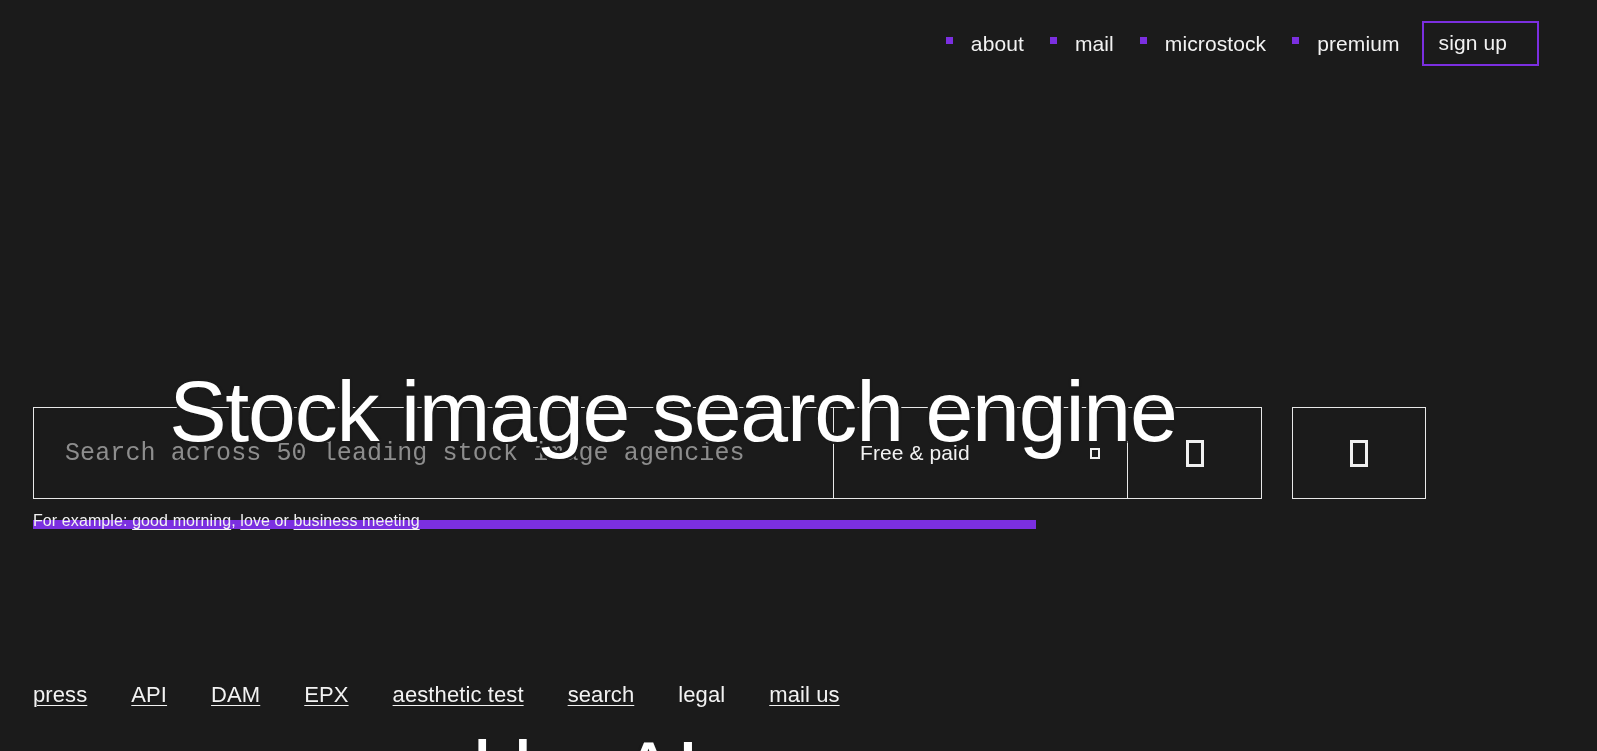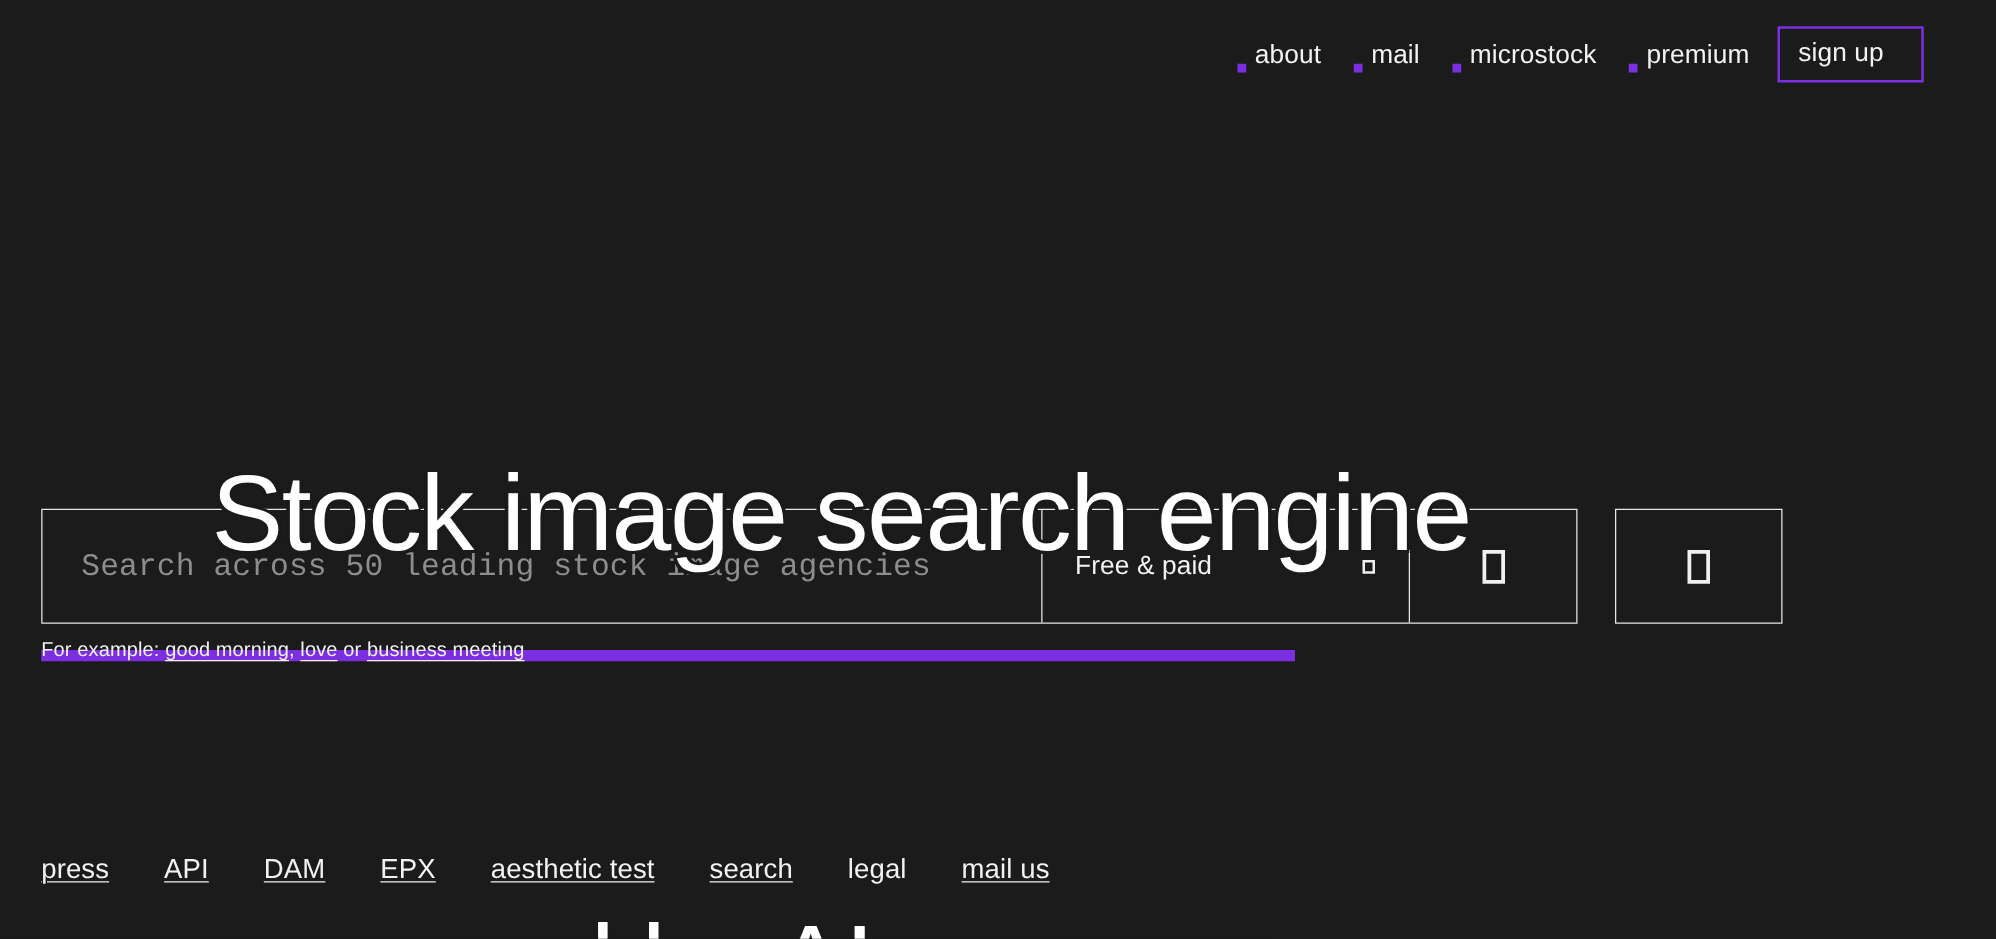--- a/index.html
+++ b/index.html
@@ -24,22 +24,22 @@
     top: 0;
     right: 58px;
     height: 86px;
     display: flex;
     align-items: center;
     gap: 0;
   }
 
   .nav-item {
     display: flex;
-    align-items: flex-end;
-    gap: 7px;
+    align-items: flex-start;
+    gap: 18px;
     margin-left: 26px;
     cursor: pointer;
     text-decoration: none;
   }
 
   .nav-bullet {
     width: 7px;
     height: 7px;
     background: #7B2FE0;
     display: block;

